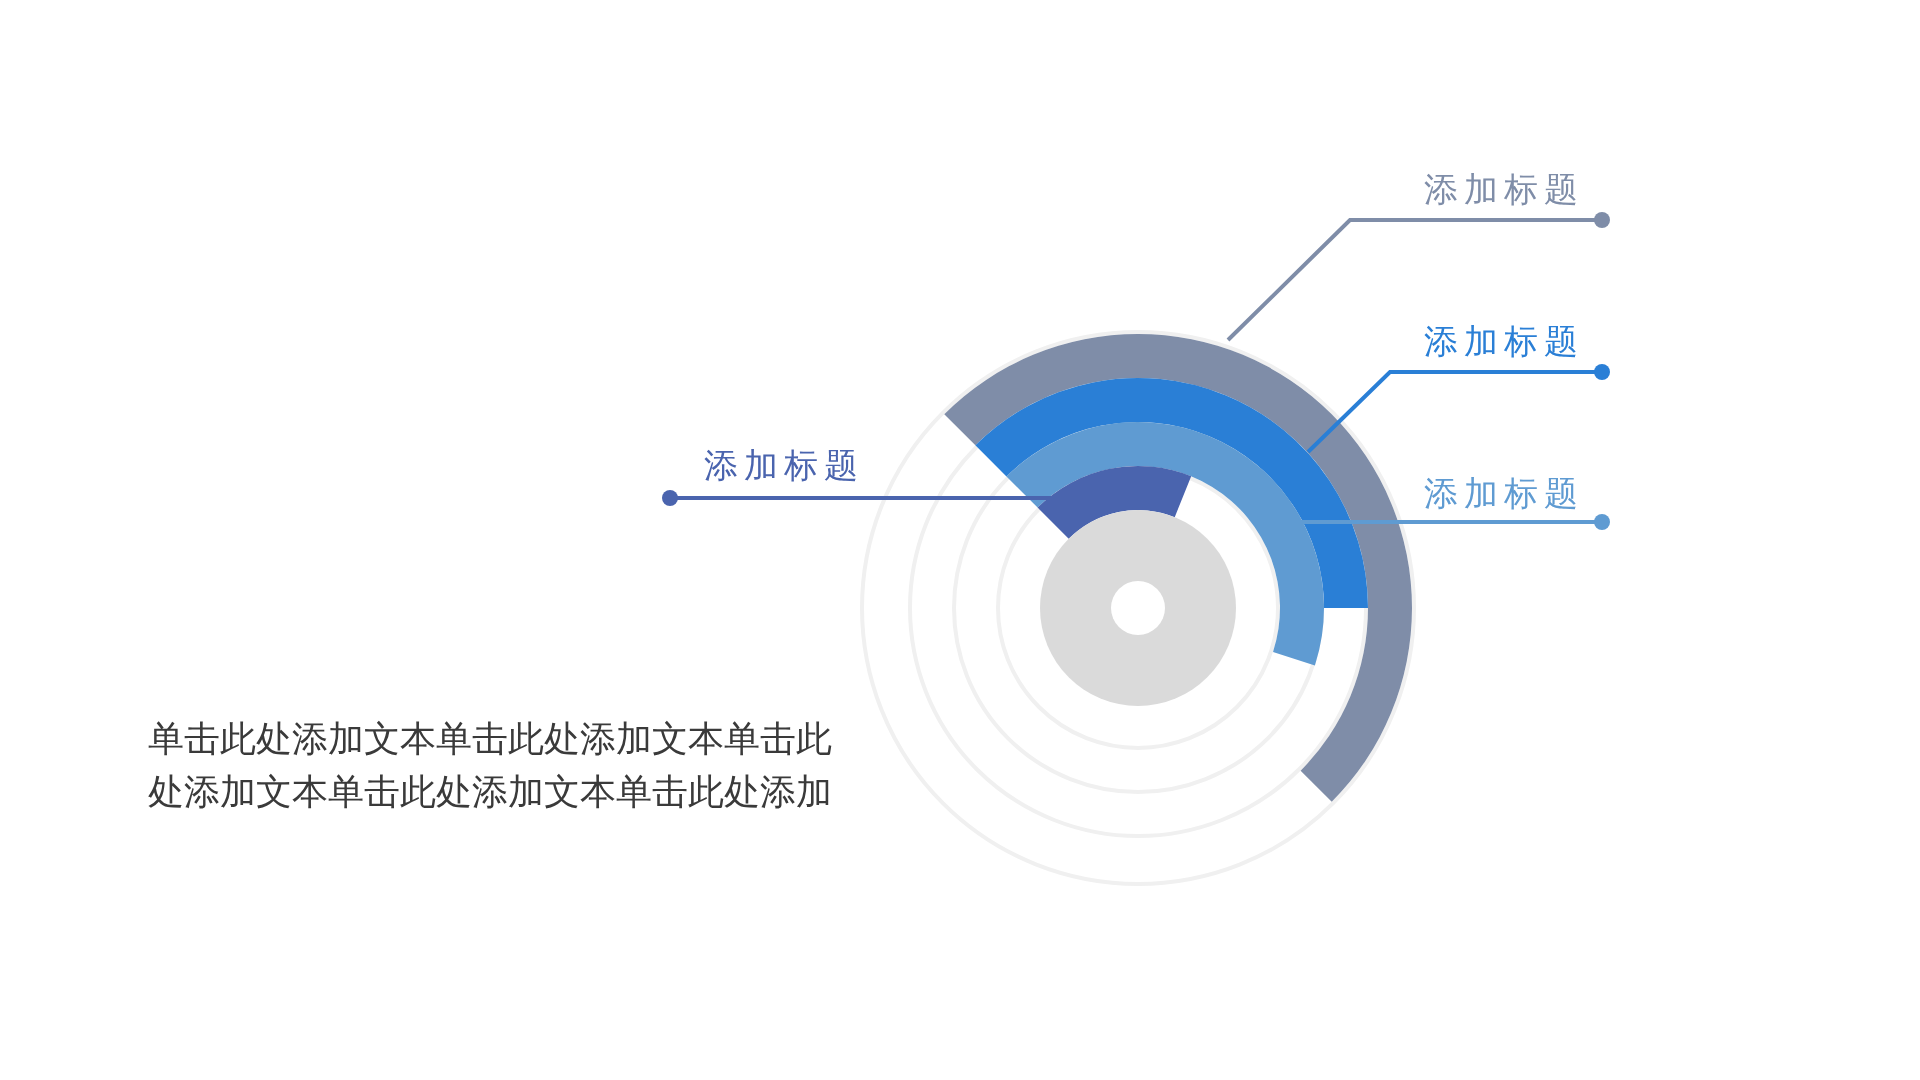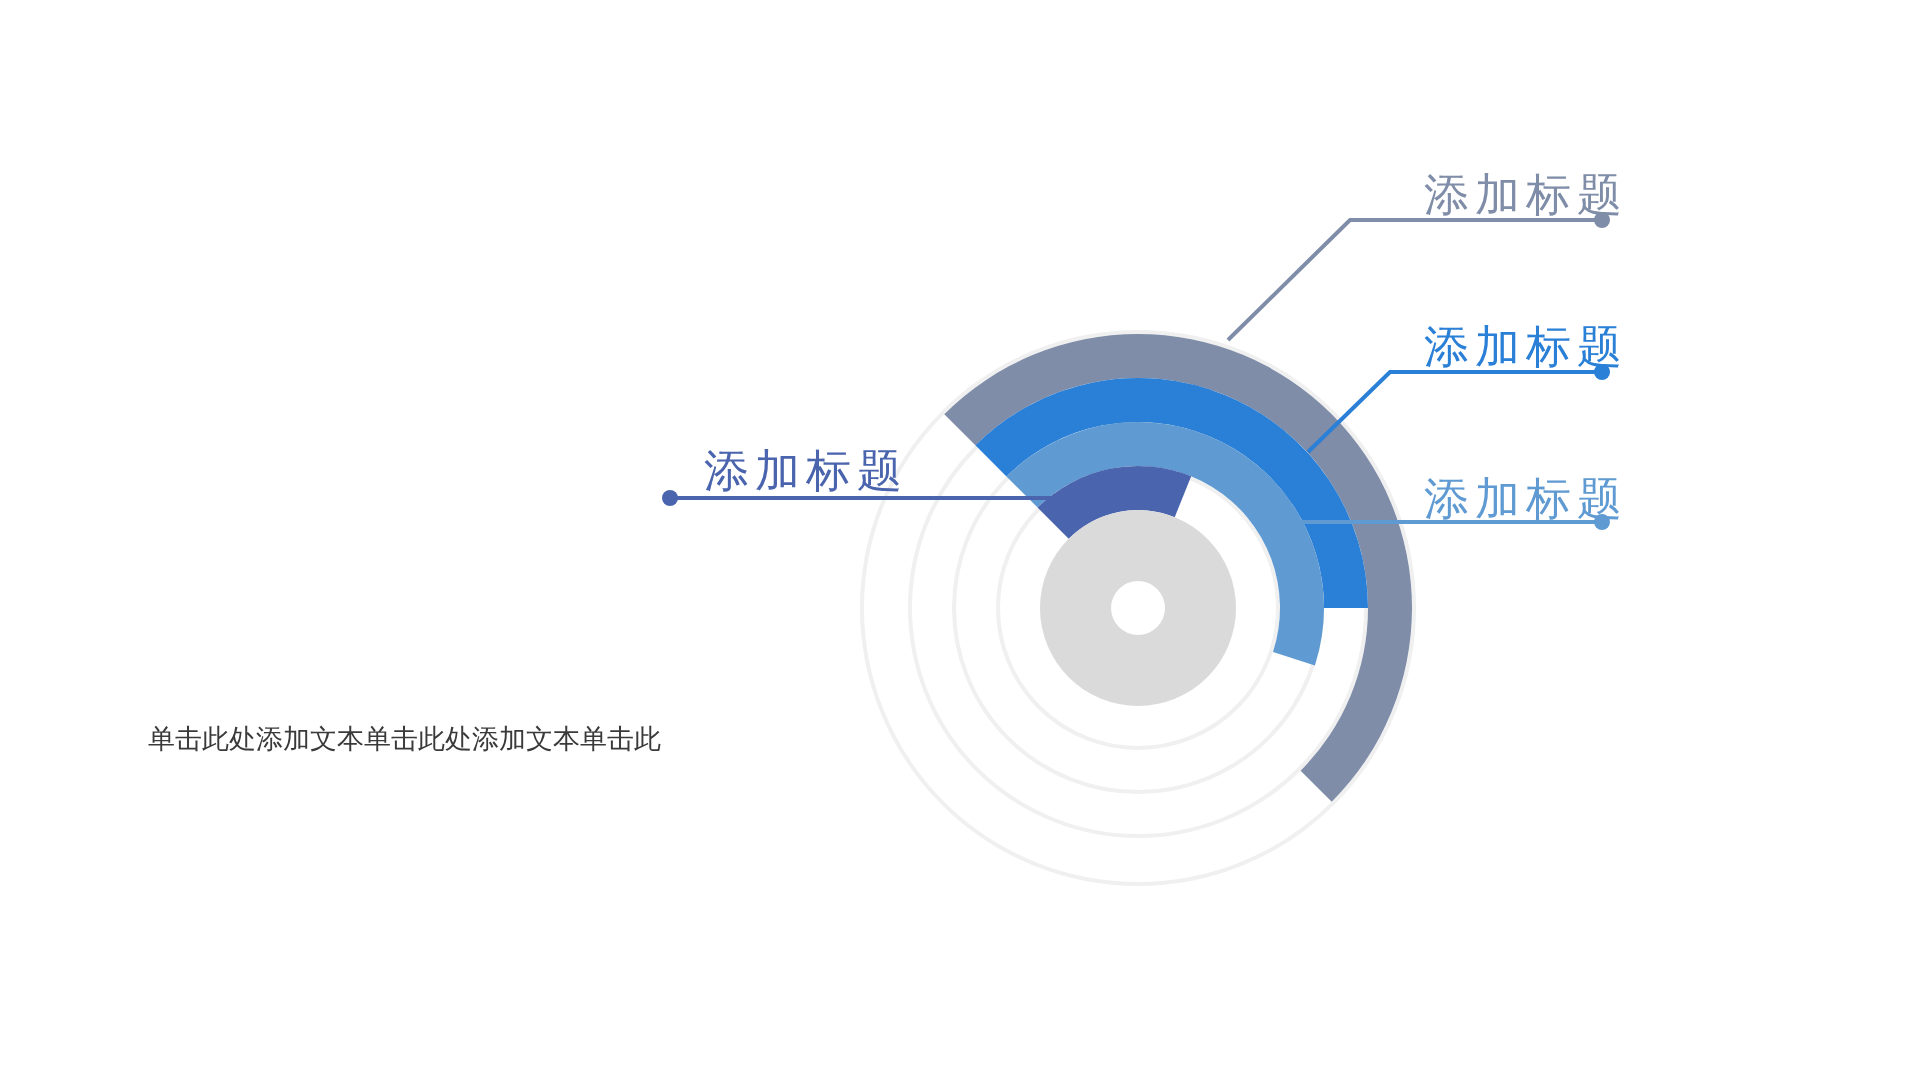--- a/index.html
+++ b/index.html
@@ -1,21 +1,21 @@
 <!DOCTYPE html>
 <html><head>
 <meta charset="utf-8">
 <style>
   html, body { margin: 0; padding: 0; background: #ffffff; }
   body { width: 1920px; height: 1080px; position: relative; overflow: hidden;
          font-family: "DejaVu Sans", "Liberation Sans", sans-serif; }
   #diagram { position: absolute; left: 0; top: 0; }
-  .label { position: absolute; font-size: 45px; letter-spacing: 6px; line-height: 1; white-space: nowrap; }
+  .label { position: absolute; font-size: 34px; letter-spacing: 6px; line-height: 1; white-space: nowrap; }
   .body-text { position: absolute; left: 148px; top: 712px; width: 600px;
-               font-size: 27px; line-height: 53px; color: #3a3a3a; letter-spacing: 0px; }
+               font-size: 36px; line-height: 53px; color: #3a3a3a; letter-spacing: 0px; }
   .body-text span { display: block; white-space: nowrap; }
 </style>
 </head>
 <body>
 
 <svg id="diagram" width="1920" height="1080" viewBox="0 0 1920 1080" xmlns="http://www.w3.org/2000/svg">
   <g id="guide-rings">
       <circle cx="1138" cy="608" r="140" fill="none" stroke="#F0F0F0" stroke-width="4"></circle>
       <circle cx="1138" cy="608" r="184" fill="none" stroke="#F0F0F0" stroke-width="4"></circle>
       <circle cx="1138" cy="608" r="228" fill="none" stroke="#F0F0F0" stroke-width="4"></circle>
@@ -48,13 +48,14 @@
   </g>
 </svg>
 
 <div class="label" style="left: 1424px; top: 172px; color: rgb(127, 141, 168);">添加标题</div>
 <div class="label" style="left: 1424px; top: 324px; color: rgb(42, 127, 214);">添加标题</div>
 <div class="label" style="left: 1424px; top: 476px; color: rgb(95, 155, 210);">添加标题</div>
 <div class="label" style="left: 704px; top: 448px; color: rgb(74, 100, 174);">添加标题</div>
 
 <div class="body-text" style="color: rgb(58, 58, 58);">
   <span>单击此处添加文本单击此处添加文本单击此</span>
+  <span>处添加文本单击此处添加文本单击此处添加</span>
 </div>
 
 </body></html>

